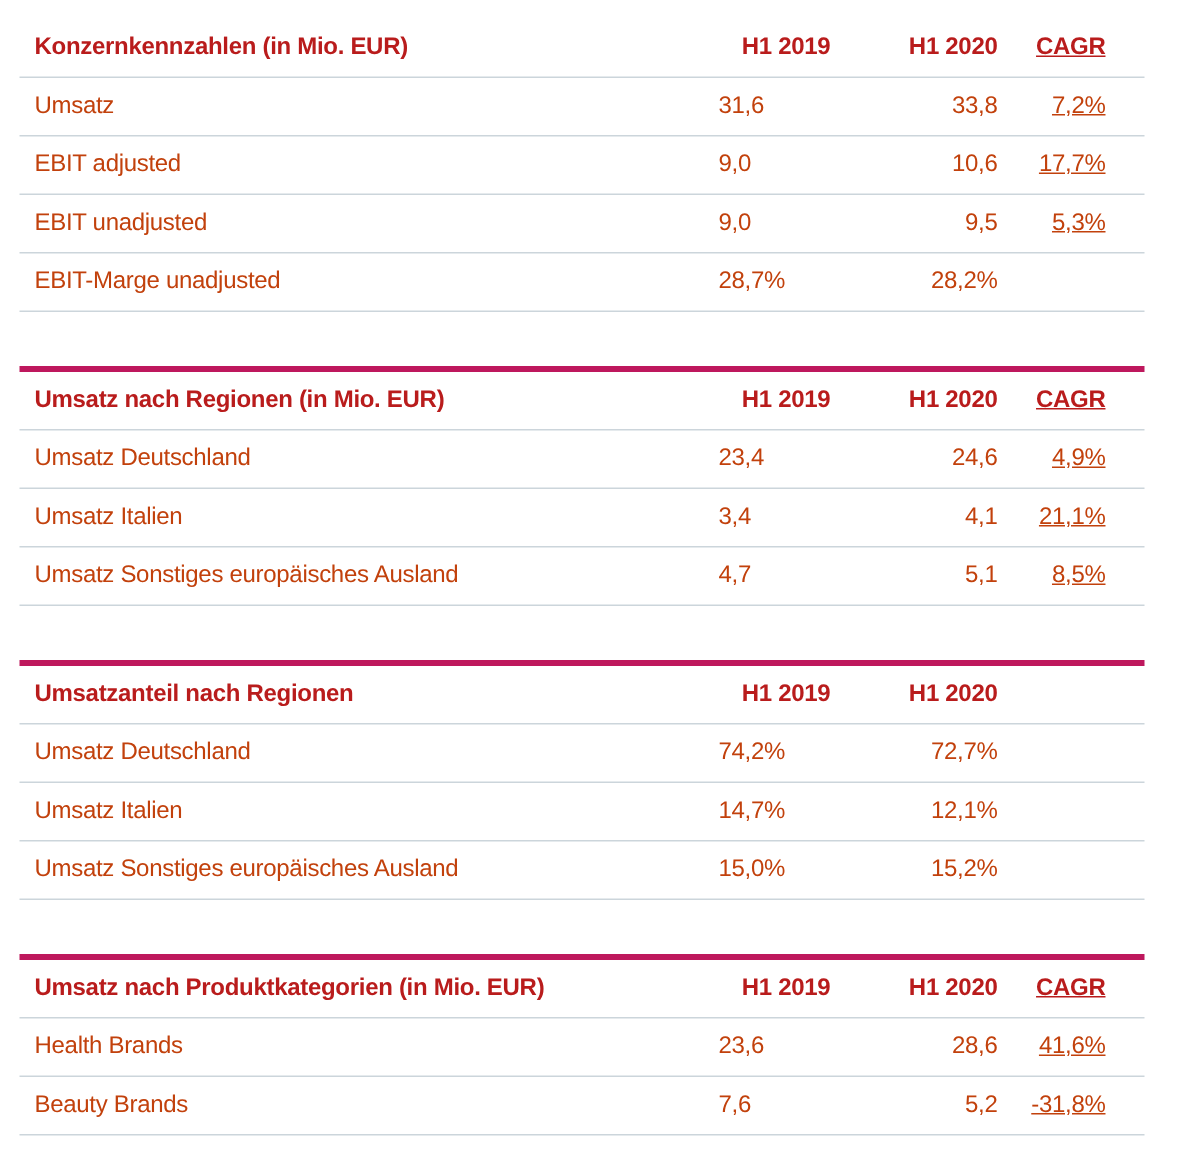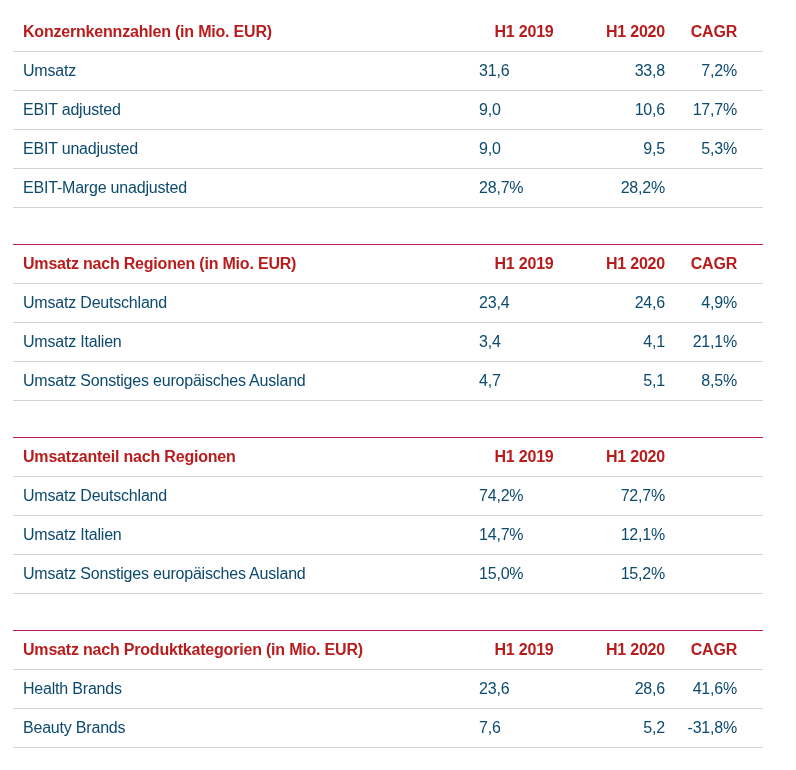--- a/index.html
+++ b/index.html
@@ -17,45 +17,45 @@
     padding: 13px 33px 0 13px;
   }
   table.data-table {
     width: 750px;
     border-collapse: separate;
     border-spacing: 0;
     table-layout: fixed;
     margin: 0 0 36px 0;
   }
   table.data-table.bordered-top {
-    border-top: 1px solid #be185d;
+    border-top: 4px solid #be185d;
   }
   .data-table th,
   .data-table td {
     height: 36px;
     vertical-align: middle;
     border-bottom: 1px solid #ccd5db;
     font-size: 16px;
     line-height: 1;
     white-space: nowrap;
     overflow: hidden;
     letter-spacing: -0.2px;
   }
   .data-table th {
     font-weight: 700;
     color: #b91c1c;
   }
   .data-table td {
     font-weight: 400;
-    color: #0c4a6e;
+    color: #c2410c;
   }
   .c1 { text-align: left;  padding-left: 10px; }
   .c2 { width: 90px; }
   .c3 { text-align: right; width: 94px; }
-  .c4 { text-align: right; width: 70px; padding-right: 26px; }
+  .c4 { text-align: right; width: 70px; padding-right: 26px; text-decoration: underline; }
 </style>
 </head>
 <body>
 
 <div class="page">
 
   <table class="data-table">
     <thead>
       <tr>
         <th class="c1">Konzernkennzahlen (in Mio. EUR)</th>

